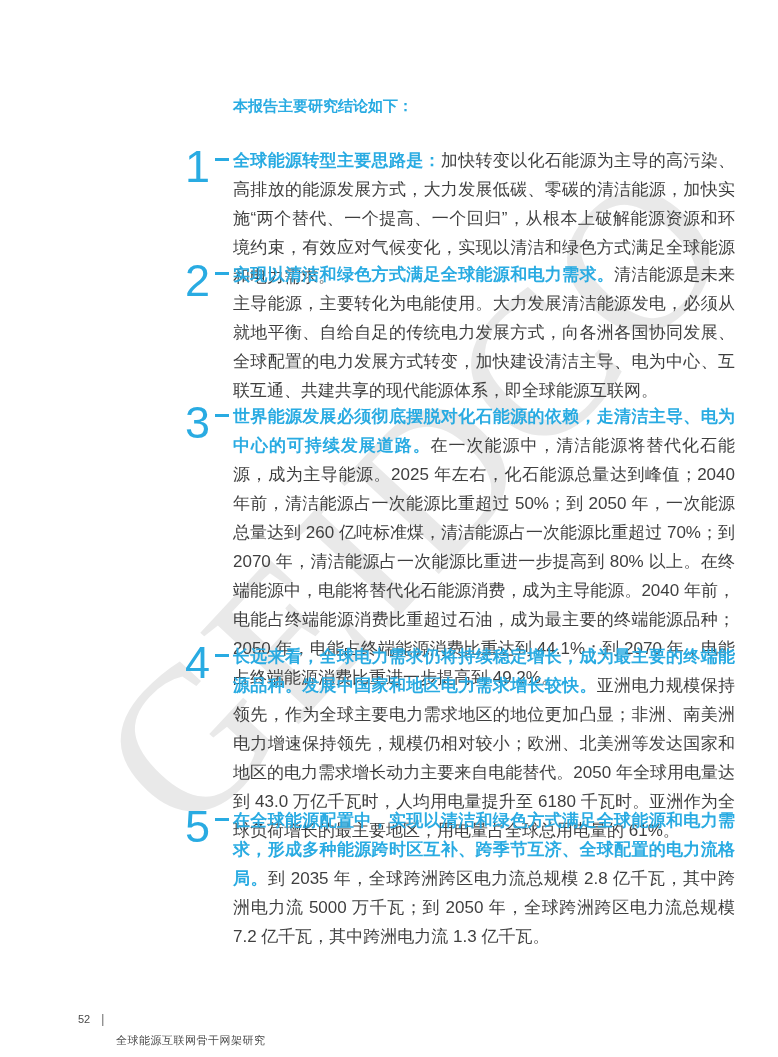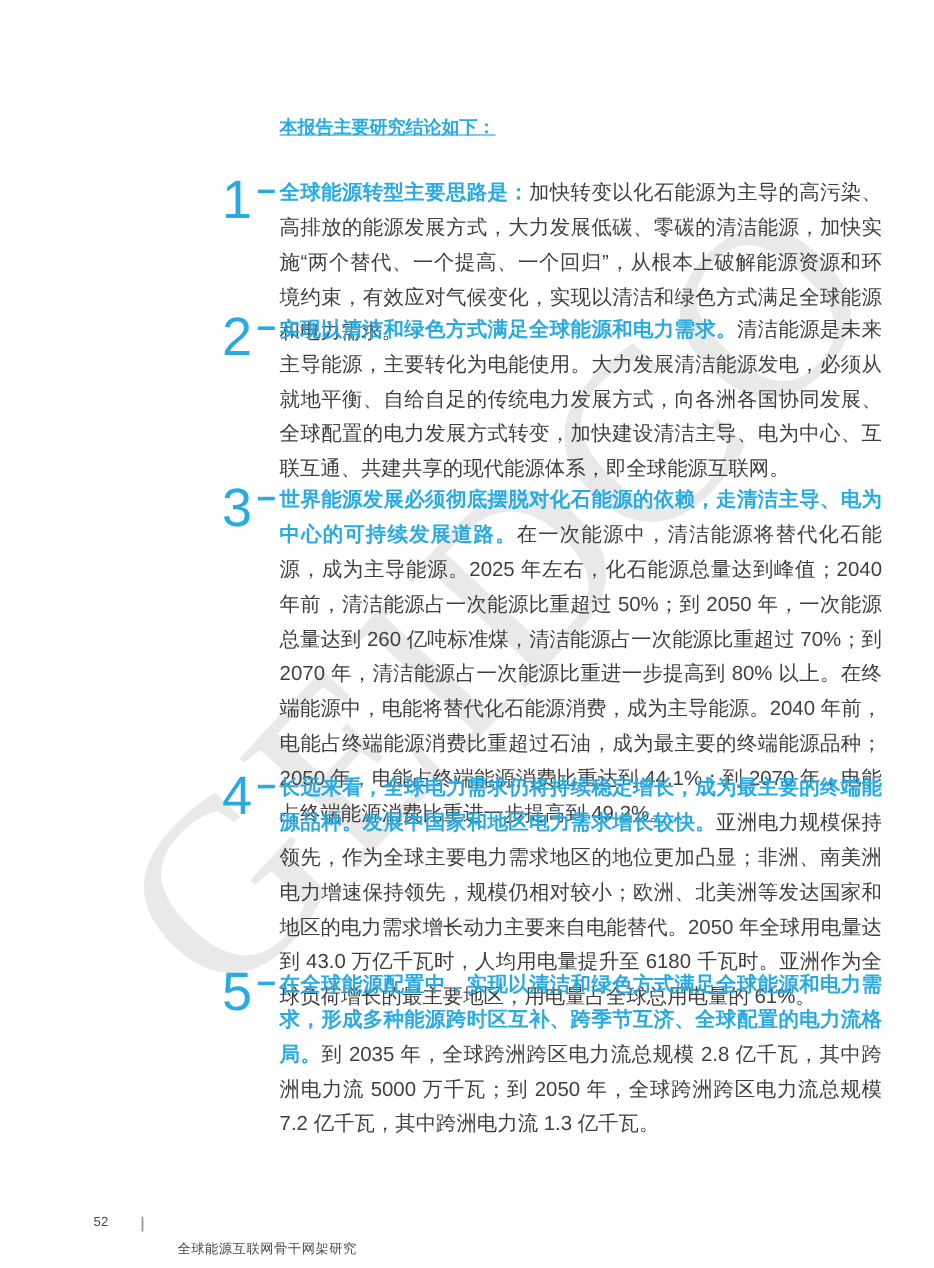--- a/index.html
+++ b/index.html
@@ -30,21 +30,20 @@
   }
   .content { position: relative; z-index: 1; }
   
   .heading {
     position: absolute;
     left: 233px;
     top: 97px;
     font-size: 15px;
     font-weight: bold;
     color: #29abe2;
-    text-decoration: underline;
   }
   
   .section {
     position: absolute;
     left: 185px;
     width: 550px;
     display: flex;
   }
   .s1 { top: 146px; }
   .s2 { top: 260px; }
@@ -84,21 +83,21 @@
     color: #29abe2;
     font-weight: bold;
   }
   
   .footer {
     position: absolute;
     left: 78px;
     top: 989px;
     display: flex;
     align-items: center;
-    column-gap: 27px;
+    column-gap: 11px;
     font-size: 11px;
     color: #4a4a4a;
   }
   .footer-sep {
     color: #8f8f8f;
     font-size: 13px;
     font-weight: bold;
     transform: scaleX(0.8);
   }
   .footer-title { letter-spacing: 0.5px; margin-top: 44px; }

